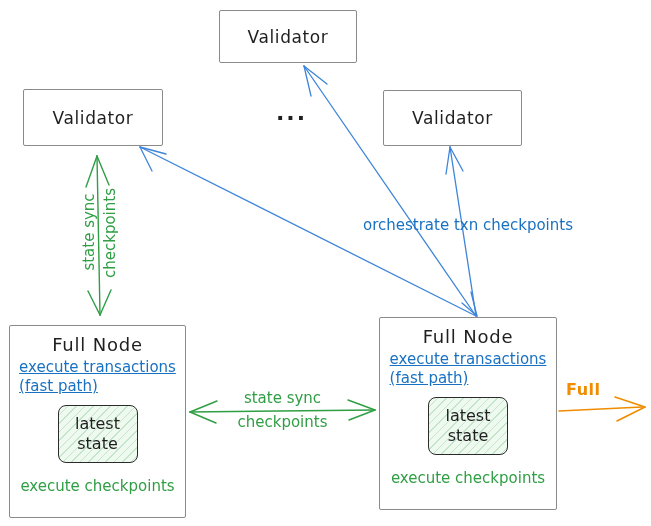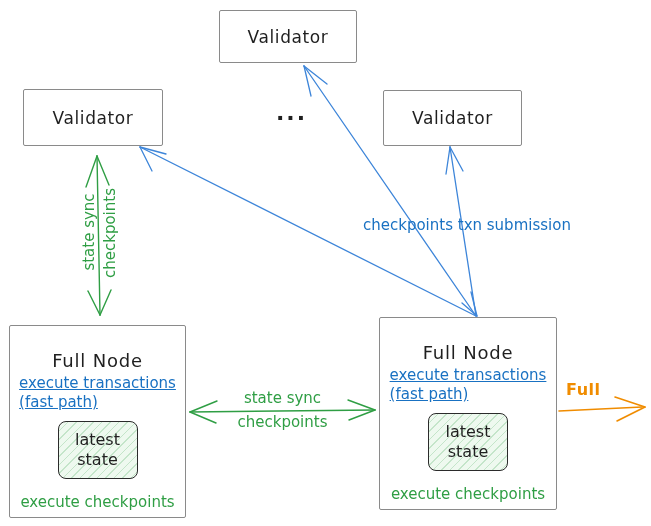--- a/index.html
+++ b/index.html
@@ -60,21 +60,21 @@
     font-weight: bold;
     letter-spacing: 2px;
     color: var(--text_black);
     z-index: 2;
   }
 
   .full-node {
     flex-direction: column;
     justify-content: flex-start;
     align-items: center;
-    padding-top: 24px;
+    padding-top: 8px;
   }
   .full-node-left  { left: 9px;   top: 325px; width: 177px; height: 193px; }
   .full-node-right { left: 379px; top: 317px; width: 178px; height: 193px; }
   .full-node-title {
     font-size: 18px;
     letter-spacing: 0.8px;
     color: var(--text_black);
   }
   .execute-block {
     margin-top: 3px;
@@ -234,17 +234,17 @@
   </div>
 
   <div class="vsync-word vsync-word-1">state sync</div>
   <div class="vsync-word vsync-word-2">checkpoints</div>
 
   <div class="label hsync-label">
     <div>state sync</div>
     <div class="line2">checkpoints</div>
   </div>
 
-  <div class="label orchestrate-label">checkpoints txn submission</div>
+  <div class="label orchestrate-label">orchestrate txn checkpoints</div>
 
   <div class="label rpcs-label">Full</div>
 
 </div>
 
 </body></html>

